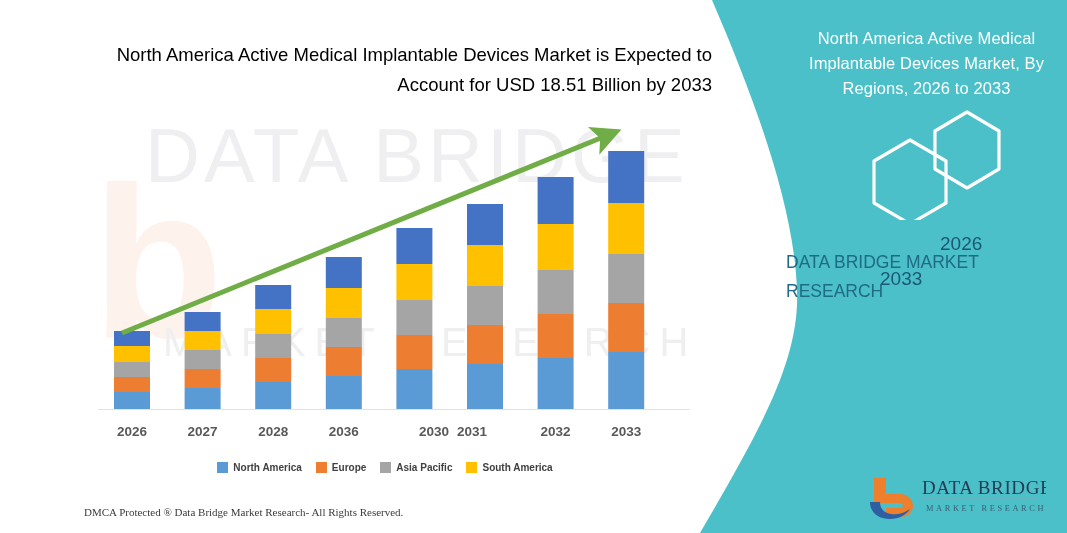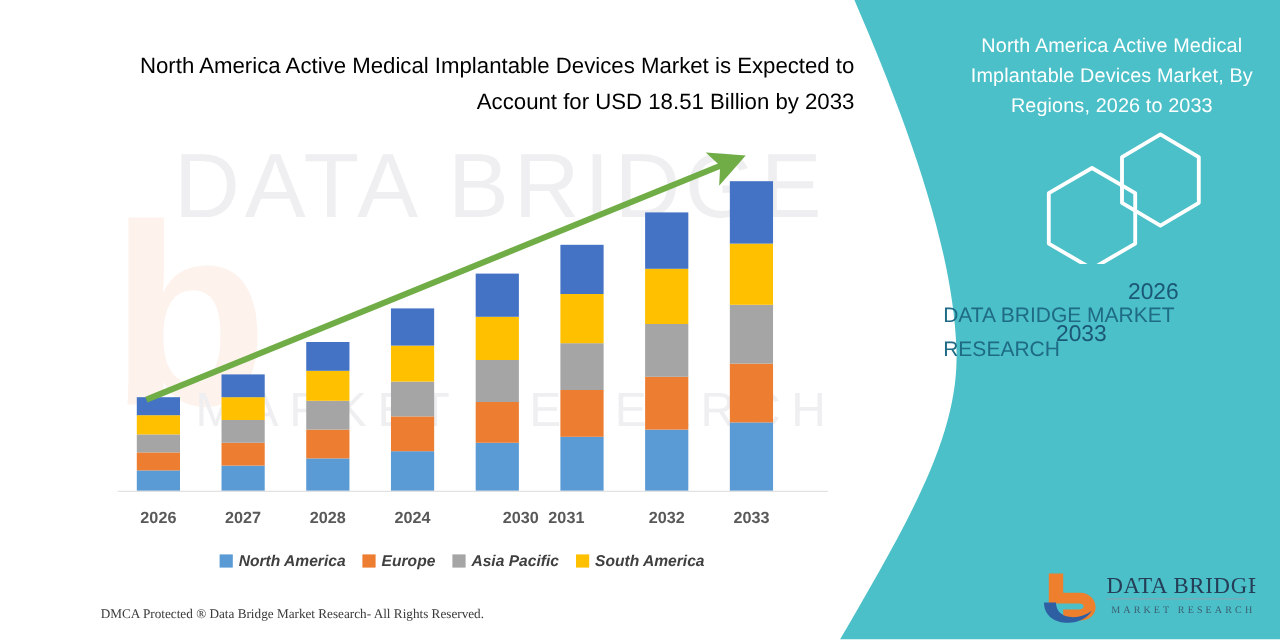--- a/index.html
+++ b/index.html
@@ -97,21 +97,21 @@
     position:absolute;width:70px;text-align:center;
     font-size:13.5px;font-weight:700;color:#595959;
   }
 
   .legend{
     position:absolute;left:60px;top:456px;width:650px;height:22px;
     display:flex;align-items:center;justify-content:center;gap:14px;
   }
   .legend-item{display:flex;align-items:center;gap:5px;}
   .legend-swatch{width:11px;height:11px;display:inline-block;}
-  .legend-text{font-size:13px;font-weight:700;color:#404040;white-space:nowrap;font-style:italic;}
+  .legend-text{font-size:10px;font-weight:700;color:#404040;white-space:nowrap;}
 
   .footer{
     position:absolute;left:0;top:506px;width:760px;height:22px;
     font-family:"Liberation Serif", serif;
   }
   .footer-left{
     position:absolute;left:84px;top:0;font-size:11px;color:#3a3a3a;white-space:nowrap;
   }
   .footer-right{
     position:absolute;left:400px;top:0;font-size:10px;color:#3a3a3a;white-space:nowrap;
@@ -221,21 +221,21 @@
         <line x1="122" y1="333" x2="608" y2="135" stroke="#70AD47" stroke-width="5" marker-end="url(#arrowHead)" stroke-linecap="butt"></line>
       </g>
       <line x1="98" y1="409.5" x2="690" y2="409.5" stroke="#e2e2e2" stroke-width="1"></line>
     </svg>
   </div>
 
   <div class="axis-labels">
       <div class="axis-tick" style="left: 97px;">2026</div>
       <div class="axis-tick" style="left: 167.6px;">2027</div>
       <div class="axis-tick" style="left: 238.2px;">2028</div>
-      <div class="axis-tick" style="left: 308.8px;">2024</div>
+      <div class="axis-tick" style="left: 308.8px;">2036</div>
       <div class="axis-tick" style="left: 399px;">2030</div>
       <div class="axis-tick" style="left: 437px;">2031</div>
       <div class="axis-tick" style="left: 520.6px;">2032</div>
       <div class="axis-tick" style="left: 591.2px;">2033</div>
     </div>
 
   <div class="legend">
       <div class="legend-item">
         <span class="legend-swatch" style="background: rgb(91, 155, 213);"></span>
         <span class="legend-text">North America</span>

